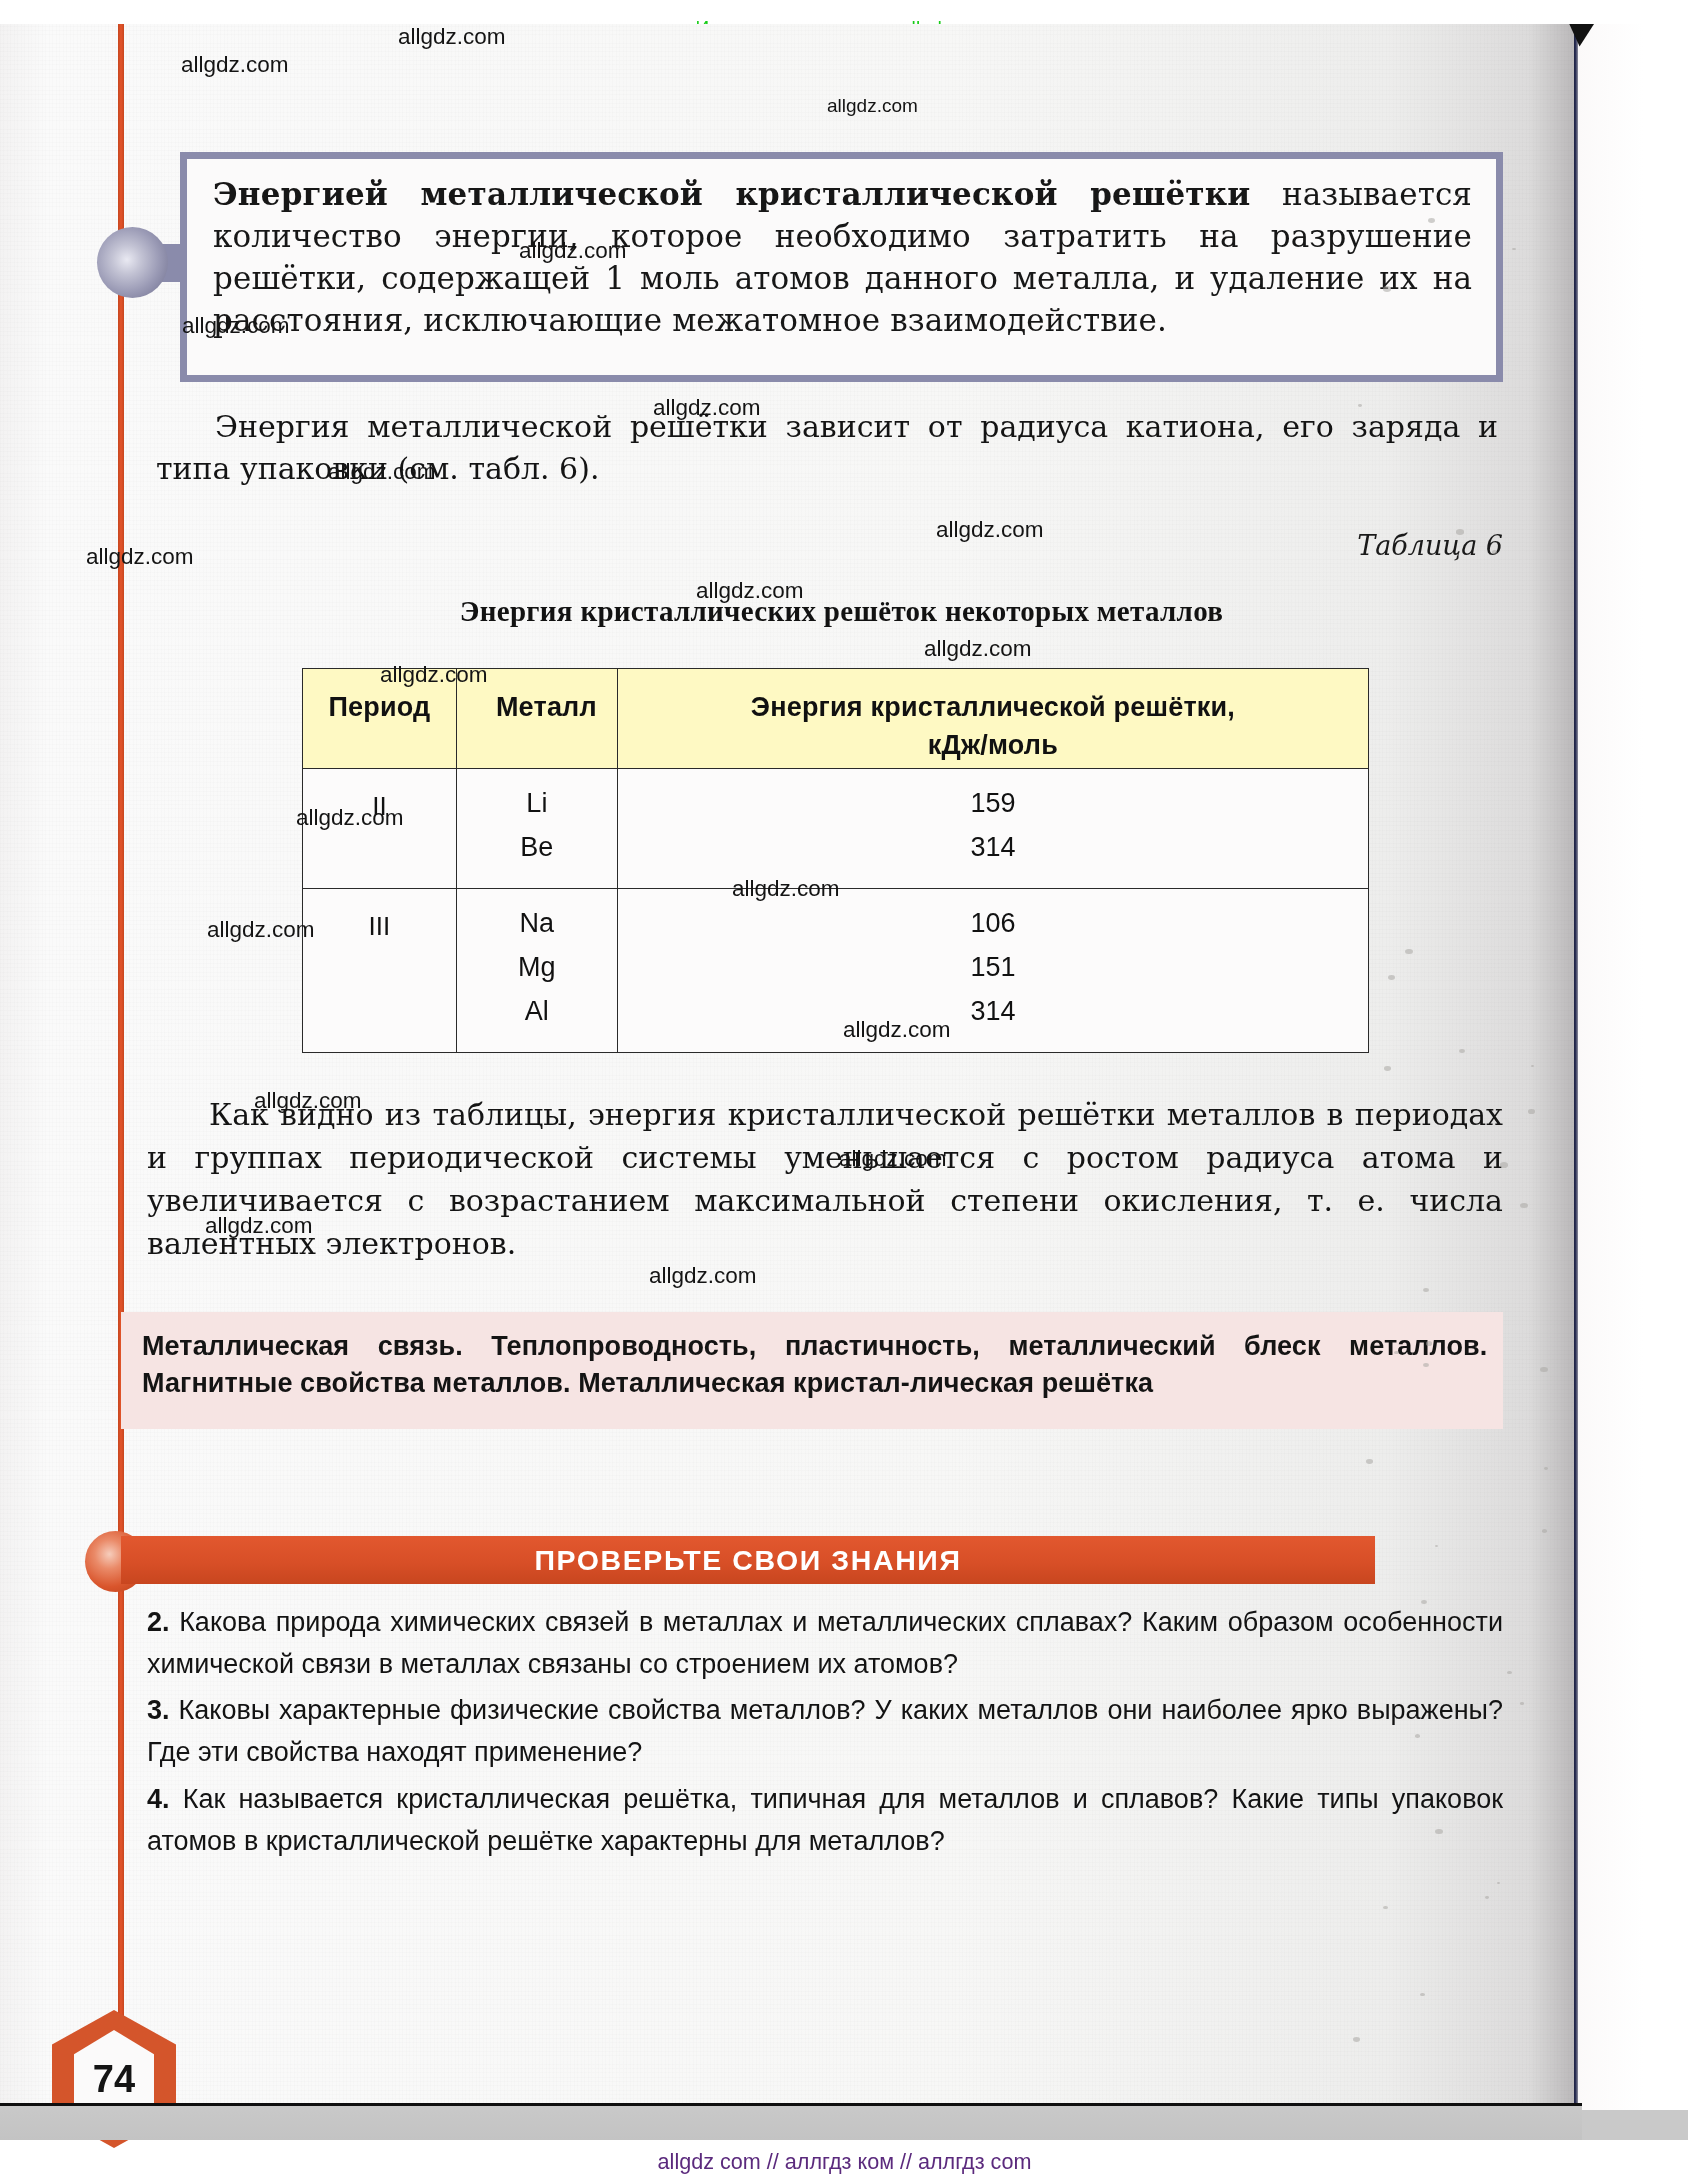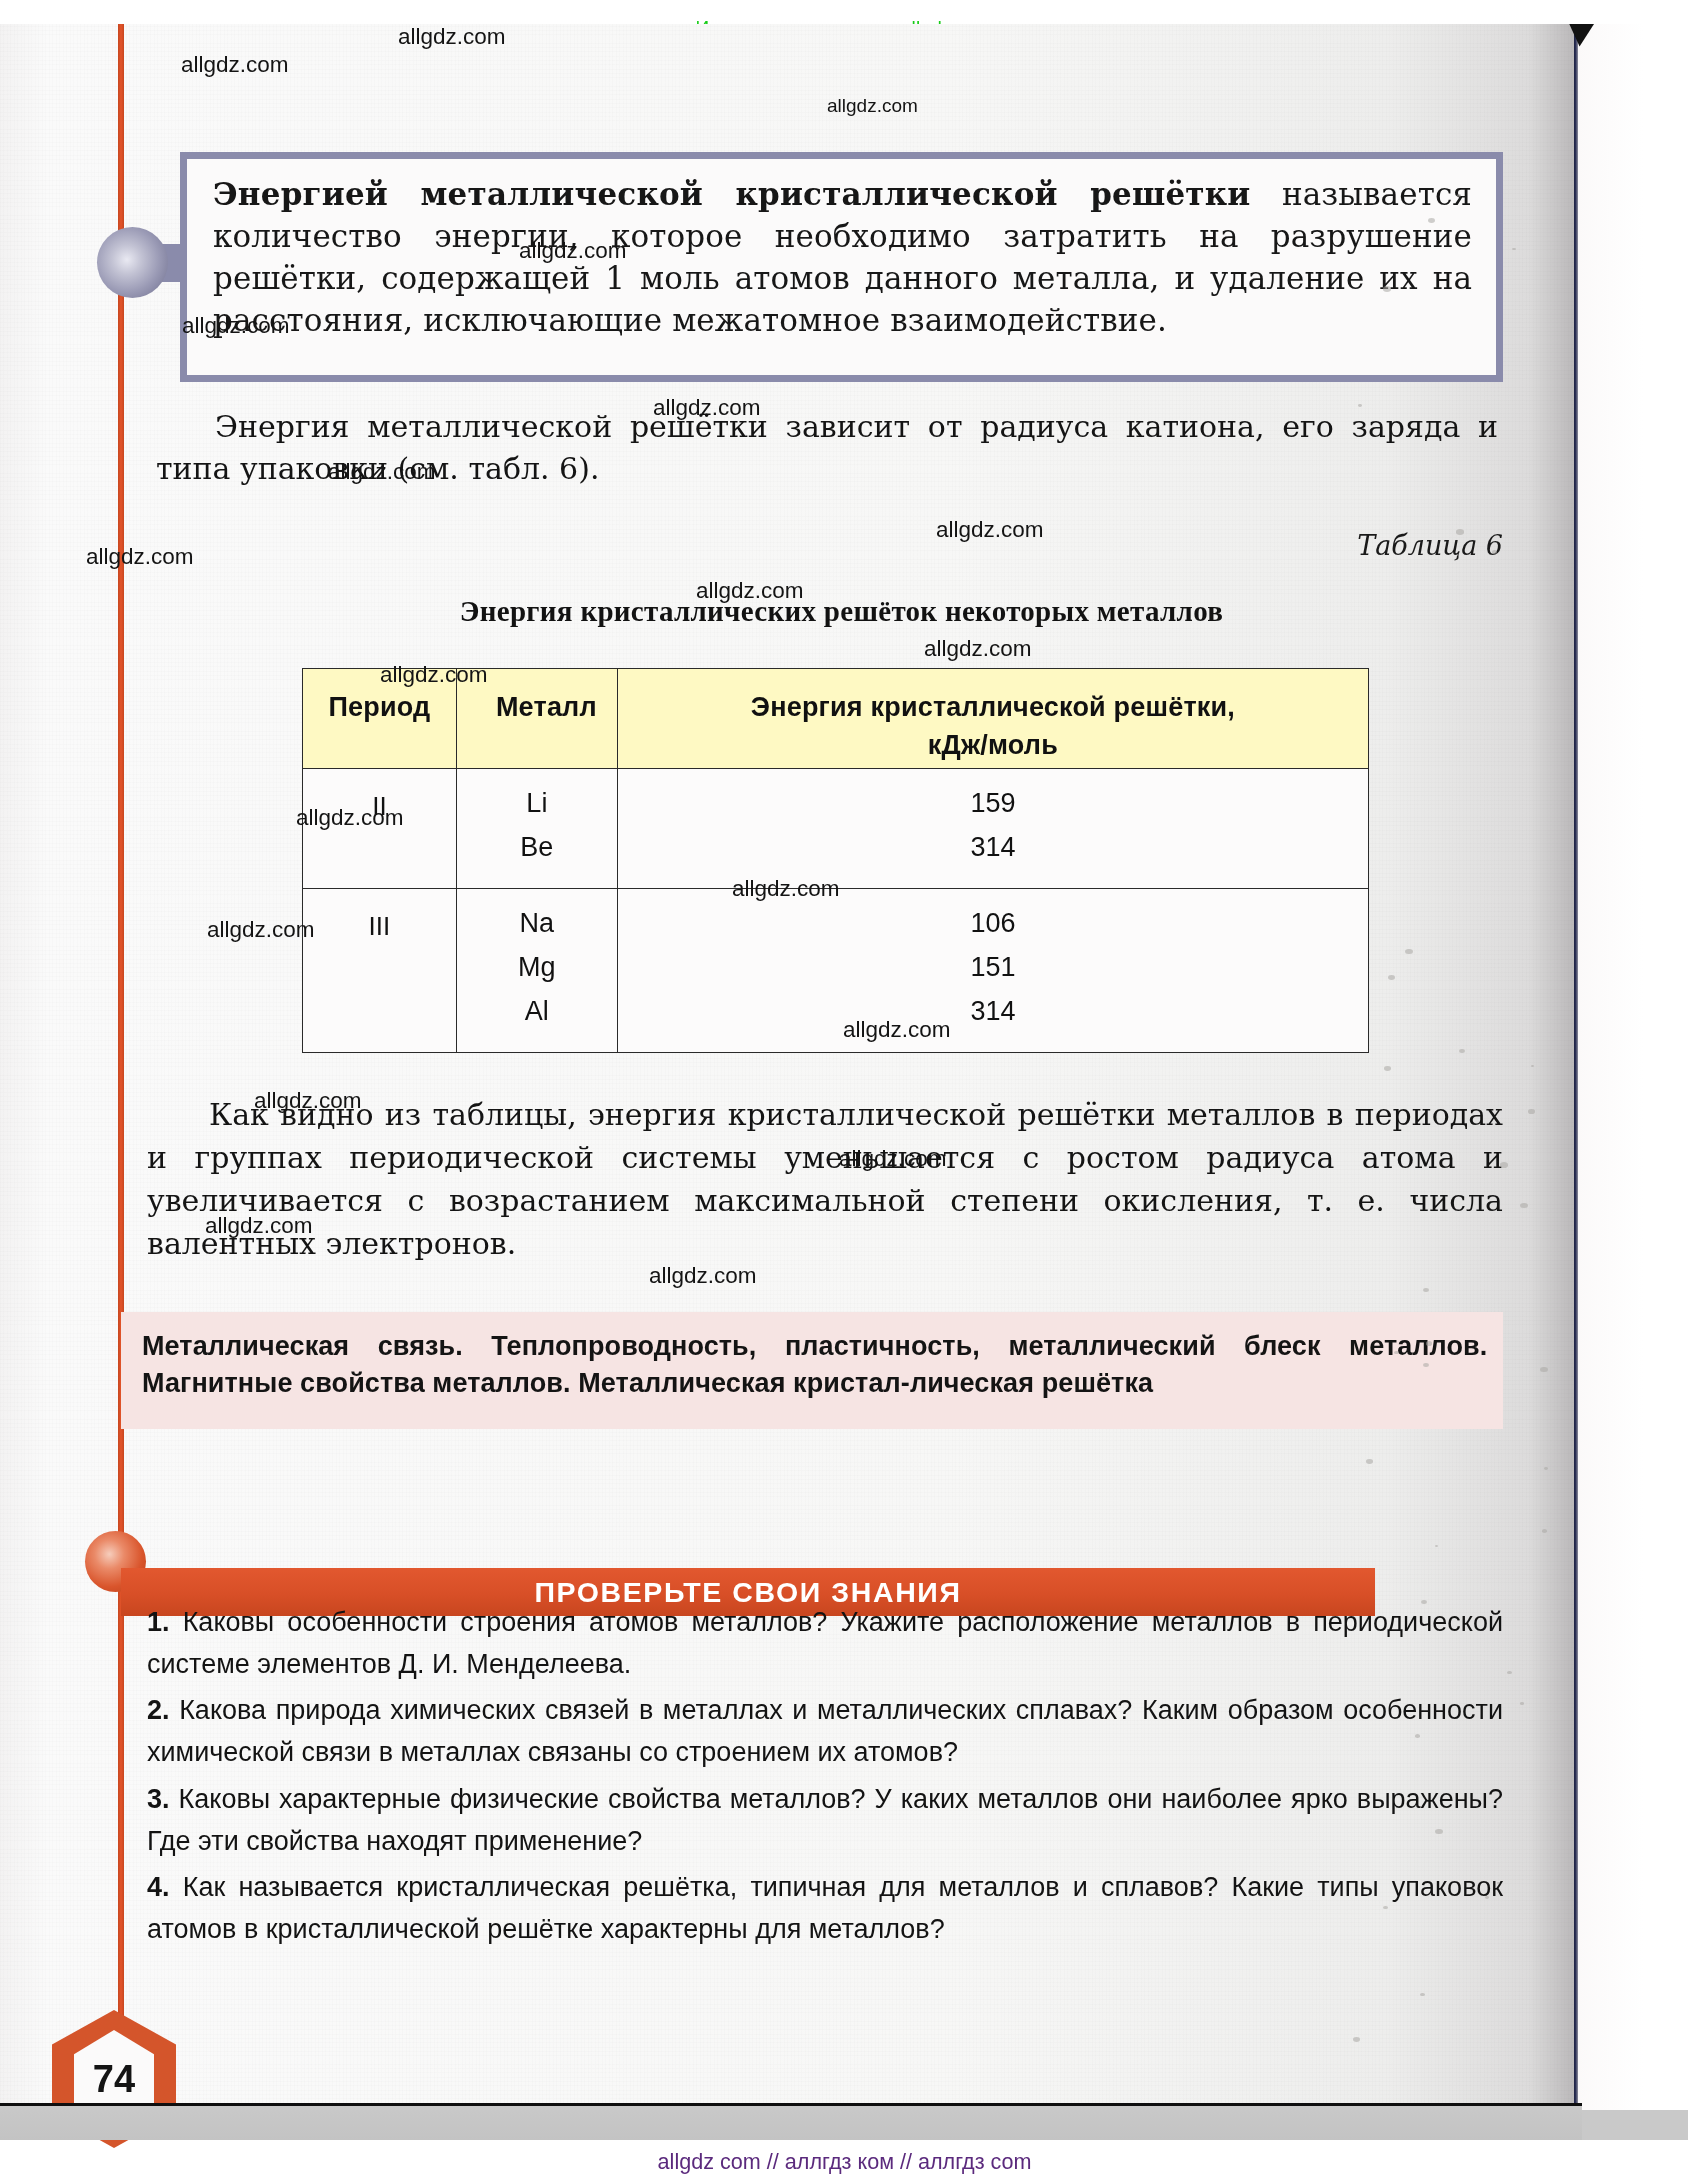--- a/index.html
+++ b/index.html
@@ -180,21 +180,20 @@
     position:absolute; top:15.6px; left:21px; right:15.6px;
     font-family:"Liberation Sans", sans-serif;
     font-weight:700; font-size:27px; line-height:37px;
     color:#141414; text-align:justify; letter-spacing:0.1px;
   }
 
   
   #check-bar{
     position:absolute; top:1536px; left:121px; width:1254px; height:48px;
     background:linear-gradient(180deg,#e2582f 0%,#d84f27 55%,#c8461f 100%);
-    margin-top:32px;
   }
   #check-bar .label{
     position:absolute; inset:0; text-align:center;
     font-family:"Liberation Sans", sans-serif;
     font-weight:700; font-size:28.5px; line-height:48px;
     color:#ffffff; letter-spacing:1.6px;
   }
   #check-sphere{
     position:absolute; top:1531px; left:85px; width:61px; height:61px;
     border-radius:50%;
@@ -312,21 +311,20 @@
 <div id="keyword-box">
   <div class="kw">Металлическая связь. Теплопроводность, пластичность, металлический блеск металлов. Магнитные свойства металлов. Металлическая кристал-лическая решётка</div>
 </div>
 
 <div id="check-sphere"></div>
 <div id="check-bar">
   <div class="label">ПРОВЕРЬТЕ СВОИ ЗНАНИЯ</div>
 </div>
 
 <div id="questions">
-  <p class="q"><b>1.</b> <span>Каковы особенности строения атомов металлов? Укажите расположение металлов в периодической системе элементов Д. И. Менделеева.</span></p>
   <p class="q"><b>2.</b> <span>Какова природа химических связей в металлах и металлических сплавах? Каким образом особенности химической связи в металлах связаны со строением их атомов?</span></p>
   <p class="q"><b>3.</b> <span>Каковы характерные физические свойства металлов? У каких металлов они наиболее ярко выражены? Где эти свойства находят применение?</span></p>
   <p class="q"><b>4.</b> <span>Как называется кристаллическая решётка, типичная для металлов и сплавов? Какие типы упаковок атомов в кристаллической решётке характерны для металлов?</span></p>
 </div>
 
 <div id="page-hex">
   <div class="outer"></div>
   <div class="inner"></div>
   <div class="num">74</div>
 </div>

